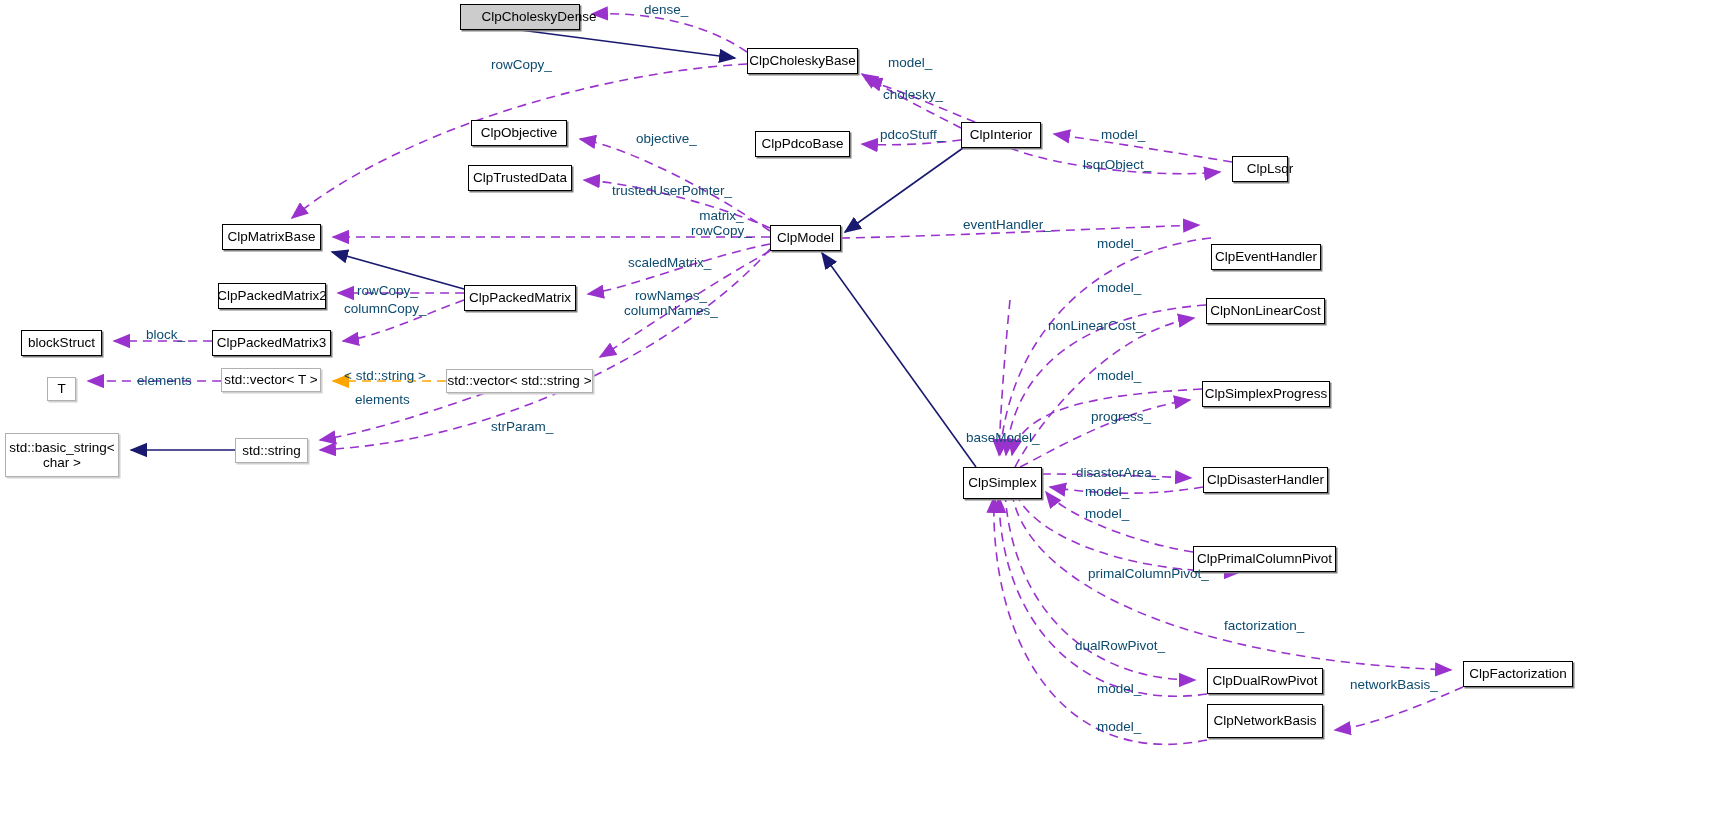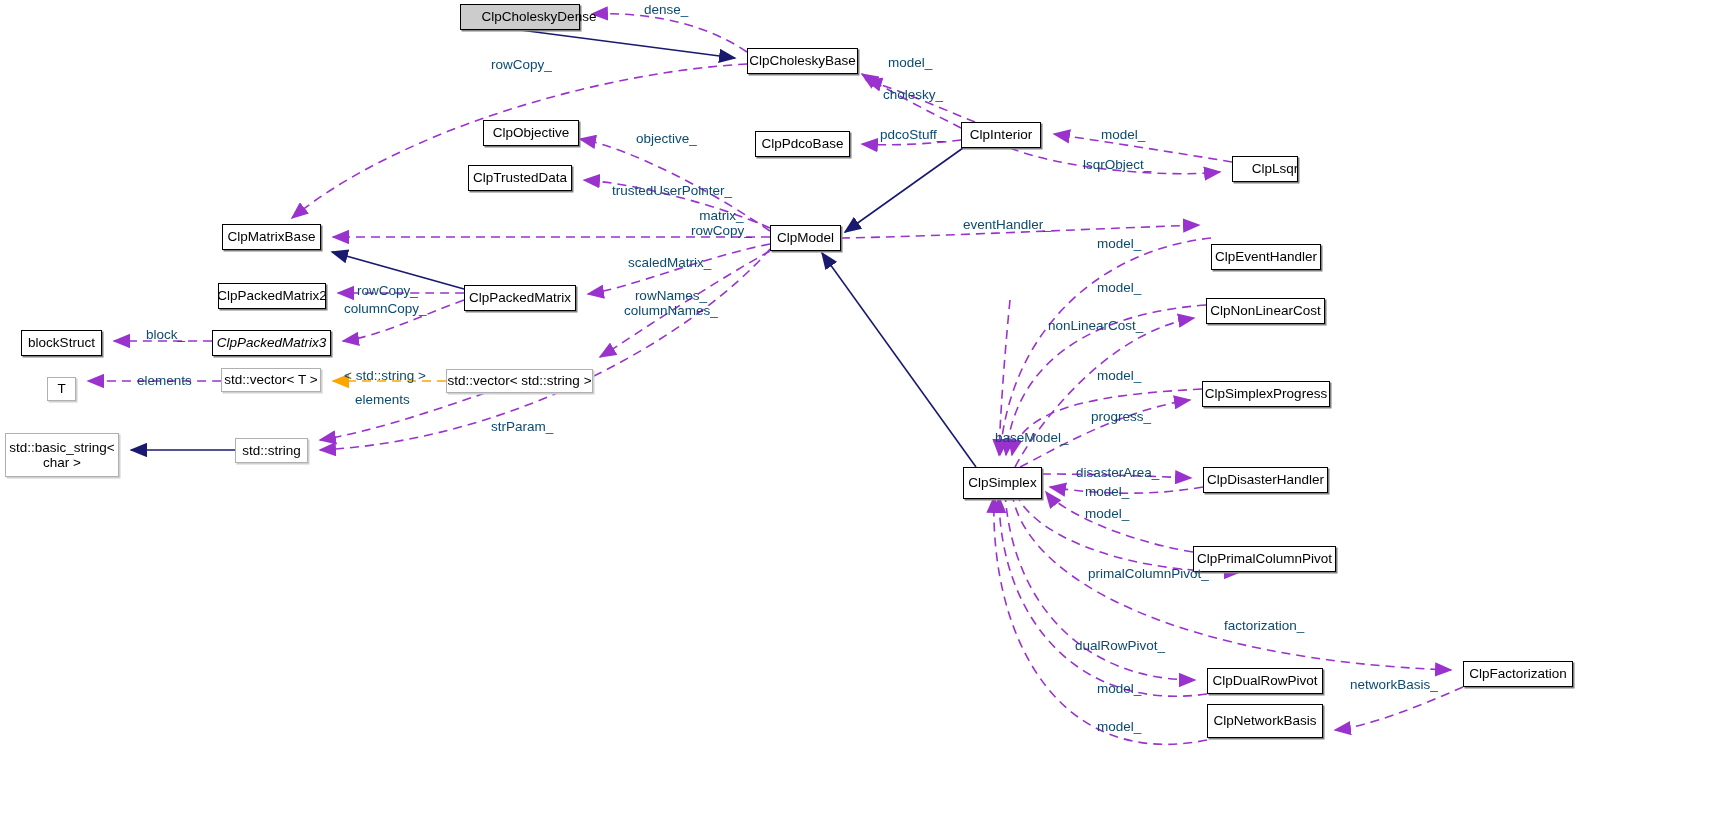--- a/index.html
+++ b/index.html
@@ -162,33 +162,33 @@
       <path d="M1207,740 C1060,770 990,640 994,497" marker-end="url(#am)"></path>
     </g>
 
     <g stroke="#9a32cd" stroke-width="1.6" fill="none" stroke-dasharray="9,6">
       <path d="M1010,300 C1004,360 1000,420 999,455" marker-end="url(#am)"></path>
     </g>
   </svg>
 
   <div class="node hl" style="left:460px;top:4px;width:120px;height:26px;">ClpCholeskyDense</div>
   <div class="node" style="left:747px;top:48px;width:111px;height:26px;">ClpCholeskyBase</div>
-  <div class="node" style="left:471px;top:120px;width:96px;height:26px;margin-left:12px;">ClpObjective</div>
+  <div class="node" style="left:471px;top:120px;width:96px;height:26px;">ClpObjective</div>
   <div class="node" style="left:755px;top:131px;width:95px;height:26px;">ClpPdcoBase</div>
   <div class="node" style="left:961px;top:122px;width:80px;height:26px;">ClpInterior</div>
-  <div class="node" style="left:1232px;top:156px;width:66px;height:26px;padding-left:20px;">ClpLsqr</div>
+  <div class="node" style="left:1232px;top:156px;width:56px;height:26px;padding-left:20px;">ClpLsqr</div>
   <div class="node" style="left:468px;top:165px;width:104px;height:26px;">ClpTrustedData</div>
   <div class="node" style="left:222px;top:224px;width:99px;height:26px;">ClpMatrixBase</div>
   <div class="node" style="left:770px;top:225px;width:71px;height:26px;">ClpModel</div>
   <div class="node" style="left:1211px;top:212px;width:110px;height:26px;margin-top:32px;">ClpEventHandler</div>
   <div class="node" style="left:218px;top:283px;width:108px;height:26px;">ClpPackedMatrix2</div>
   <div class="node" style="left:464px;top:285px;width:112px;height:26px;">ClpPackedMatrix</div>
   <div class="node" style="left:1206px;top:298px;width:119px;height:26px;">ClpNonLinearCost</div>
   <div class="node" style="left:21px;top:330px;width:81px;height:26px;">blockStruct</div>
-  <div class="node" style="left:212px;top:330px;width:119px;height:26px;font-style:italic;">ClpPackedMatrix3</div>
+  <div class="node" style="left:212px;top:330px;width:119px;height:26px;">ClpPackedMatrix3</div>
   <div class="node" style="left:1202px;top:381px;width:128px;height:26px;">ClpSimplexProgress</div>
   <div class="node tmpl" style="left:47px;top:377px;width:29px;height:24px;">T</div>
   <div class="node tmpl" style="left:221px;top:368px;width:100px;height:24px;">std::vector&lt; T &gt;</div>
   <div class="node tmpl" style="left:446px;top:369px;width:147px;height:24px;">std::vector&lt; std::string &gt;</div>
   <div class="node tmpl" style="left:5px;top:433px;width:114px;height:44px;">std::basic_string&lt;
 char &gt;</div>
   <div class="node tmpl" style="left:235px;top:438px;width:73px;height:25px;">std::string</div>
   <div class="node" style="left:963px;top:467px;width:79px;height:32px;">ClpSimplex</div>
   <div class="node" style="left:1203px;top:467px;width:125px;height:26px;">ClpDisasterHandler</div>
   <div class="node" style="left:1193px;top:546px;width:143px;height:26px;">ClpPrimalColumnPivot</div>
@@ -216,21 +216,21 @@
 columnNames_</div>
   <div class="edge-label" style="left:344px;top:301px;">columnCopy_</div>
   <div class="edge-label" style="left:1048px;top:318px;">nonLinearCost_</div>
   <div class="edge-label" style="left:146px;top:327px;">block_</div>
   <div class="edge-label" style="left:1097px;top:368px;">model_</div>
   <div class="edge-label" style="left:137px;top:373px;">elements</div>
   <div class="edge-label" style="left:344px;top:368px;">&lt; std::string &gt;</div>
   <div class="edge-label" style="left:355px;top:392px;">elements</div>
   <div class="edge-label" style="left:1091px;top:409px;">progress_</div>
   <div class="edge-label" style="left:491px;top:419px;">strParam_</div>
-  <div class="edge-label" style="left:966px;top:430px;margin-left:29px;">baseModel_</div>
+  <div class="edge-label" style="left:966px;top:430px;">baseModel_</div>
   <div class="edge-label" style="left:1076px;top:465px;">disasterArea_</div>
   <div class="edge-label" style="left:1085px;top:484px;">model_</div>
   <div class="edge-label" style="left:1085px;top:506px;">model_</div>
   <div class="edge-label" style="left:1088px;top:566px;">primalColumnPivot_</div>
   <div class="edge-label" style="left:1224px;top:618px;">factorization_</div>
   <div class="edge-label" style="left:1075px;top:638px;">dualRowPivot_</div>
   <div class="edge-label" style="left:1350px;top:677px;">networkBasis_</div>
   <div class="edge-label" style="left:1097px;top:681px;">model_</div>
   <div class="edge-label" style="left:1097px;top:719px;">model_</div>
 

